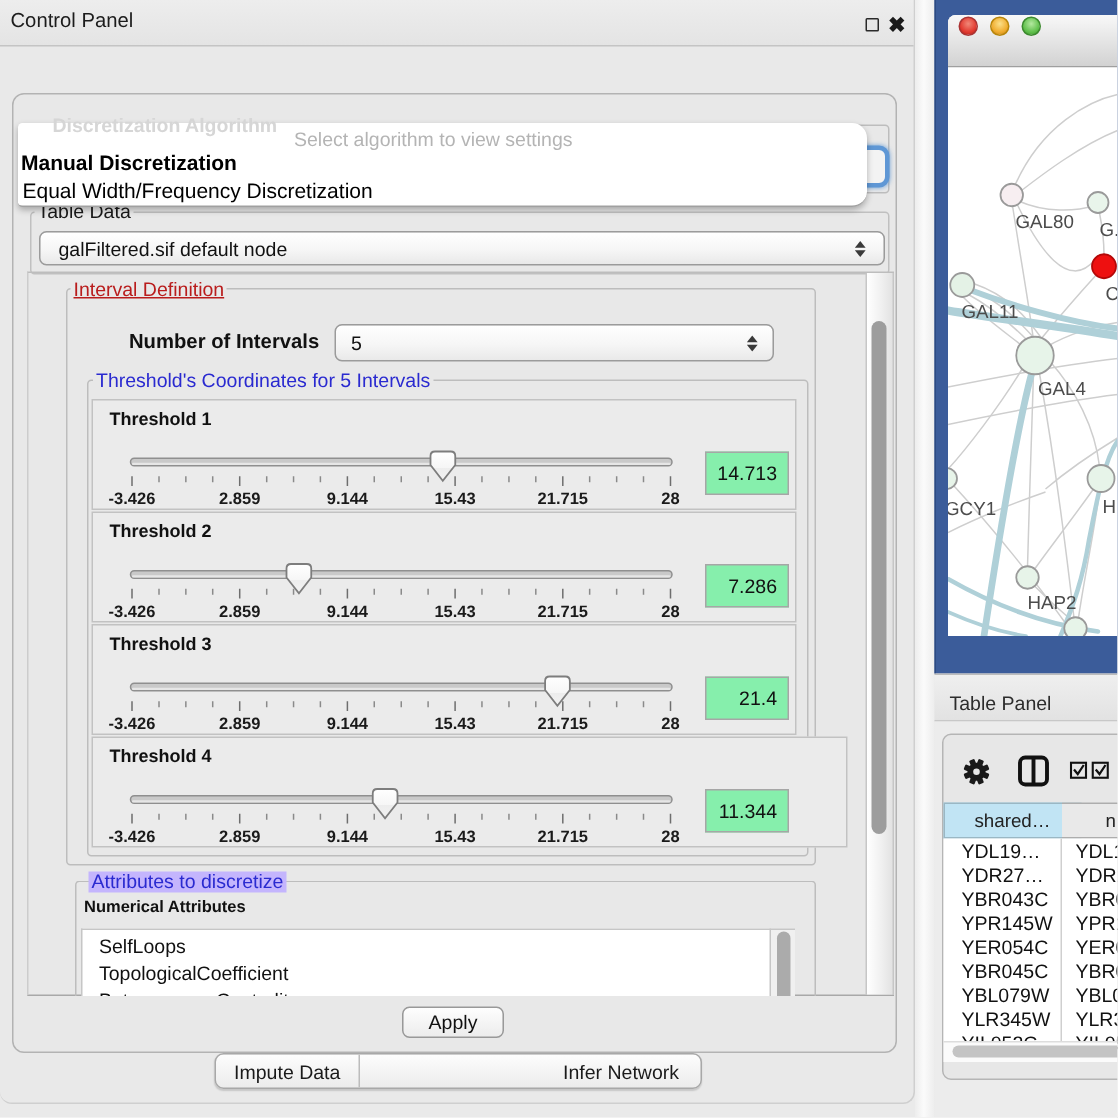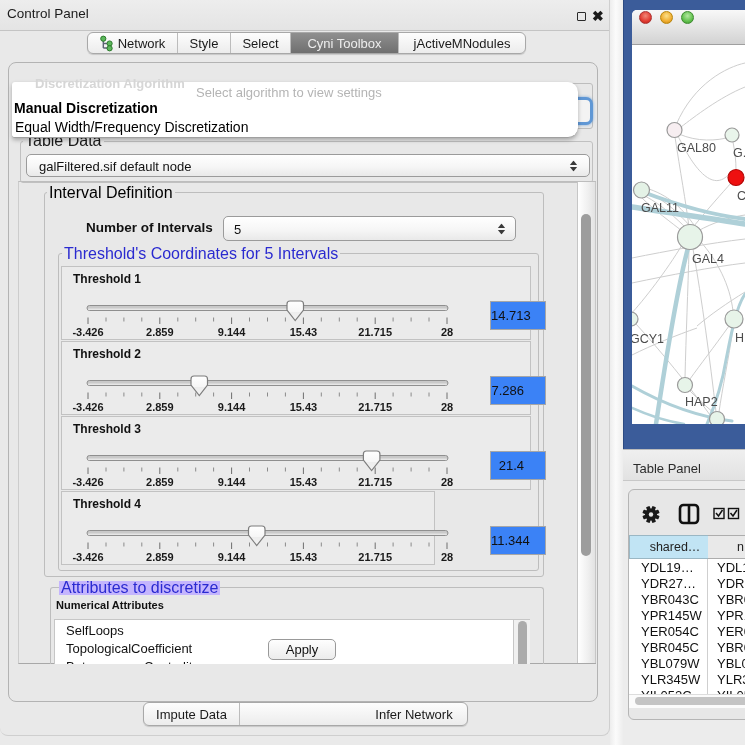--- a/index.html
+++ b/index.html
@@ -1,60 +1,47 @@
 <!DOCTYPE html>
 <html><head>
 <meta charset="utf-8">
 <style>
 html,body{margin:0;padding:0;}
 #page{position:relative;width:745px;height:745px;background:#eaeaea;overflow:hidden;
   font-family:"Liberation Sans",sans-serif;-webkit-font-smoothing:antialiased;}
 .abs{position:absolute;}
 .grp{position:absolute;border:1px solid #bdbdbd;border-radius:3px;}
-.glab{position:absolute;font-size:16px;background:#e9e9e9;padding:0 2px;line-height:14px;}
+.glab{position:absolute;font-size:13px;background:#e9e9e9;padding:0 2px;line-height:14px;}
 .combo{position:absolute;background:linear-gradient(#ffffff,#f6f6f6 55%,#e9e9e9);
   border:1px solid #9b9b9b;border-radius:5px;font-size:13px;color:#111;text-decoration:underline;}
 .combo .ct{position:absolute;left:12px;top:50%;transform:translateY(-50%);}
 .arr{position:absolute;width:9px;height:11px;top:50%;transform:translateY(-50%);}
 .tabbar{position:absolute;display:flex;border:1px solid #a8a8a8;border-radius:6px;
   overflow:hidden;background:linear-gradient(#fdfdfd,#ececec);box-shadow:0 1px 1px rgba(0,0,0,0.15);}
 .tab{font-size:13px;color:#1a1a1a;display:flex;align-items:center;justify-content:center;
   border-right:1px solid #bcbcbc;box-sizing:border-box;}
 .tab:last-child{border-right:none;}
 .tab.sel{background:linear-gradient(#8f8f8f,#6f6f6f);color:#ededed;}
 .tpanel{position:absolute;background:#ebebeb;border:1px solid #c2c2c2;}
 .tpanel .tt{position:absolute;left:11px;top:5px;font-size:12px;font-weight:bold;color:#111;}
-.vbox{position:absolute;left:428px;top:34px;width:56px;height:29px;background:#3b82f6;
+.vbox{position:absolute;left:408px;top:34px;width:56px;height:29px;background:#86efac;
   border:1px solid #a6a6a6;box-sizing:border-box;font-size:13px;color:#111;
-  text-align:right;line-height:27px;padding-right:21px;}
+  text-align:right;line-height:27px;padding-right:7px;}
 </style>
 </head>
 <body>
 <div id="page">
 
 <div class="abs" id="leftwin" style="left:0;top:0;width:609px;height:735px;background:#e9e9e9;border-right:1px solid #cfcfcf;border-bottom:1px solid #cfcfcf;border-radius:0 0 8px 8px;">
 
   <div class="abs" style="left:0;top:0;width:609px;height:30px;background:linear-gradient(#ededed,#e4e4e4);border-bottom:1px solid #c4c4c4;"></div>
   <div class="abs" style="left:7px;top:6px;font-size:13.5px;color:#1c1c1c;">Control Panel</div>
   <div class="abs" style="left:577px;top:12px;width:7px;height:7px;border:1.7px solid #2a2a2a;border-radius:1px;"></div>
   <div class="abs" style="left:592px;top:8px;font-size:14px;font-weight:bold;color:#1a1a1a;">✖</div>
 
-  <div class="tabbar" style="left:87px;top:32px;height:20px;">
-    <div class="tab" style="width:90px;">
-      <svg width="14" height="17" viewBox="0 0 14 17" style="margin-right:4px;">
-        <path d="M3.3 6 L3.3 13 M3.3 8.5 L9 8.5 M3.3 13 L9 13" stroke="#5c6474" stroke-width="1.4" fill="none"></path>
-        <circle cx="3.3" cy="3.7" r="2.6" fill="#5cb85c" stroke="#2d7a2d" stroke-width="1"></circle>
-        <circle cx="9.6" cy="8.5" r="2.6" fill="#5cb85c" stroke="#2d7a2d" stroke-width="1"></circle>
-        <circle cx="9.6" cy="13.3" r="2.6" fill="#5cb85c" stroke="#2d7a2d" stroke-width="1"></circle>
-      </svg>Network</div>
-    <div class="tab" style="width:53px;">Style</div>
-    <div class="tab" style="width:60px;">Select</div>
-    <div class="tab sel" style="width:108px;">Cyni Toolbox</div>
-    <div class="tab" style="width:126px;">jActiveMNodules</div>
-  </div>
 
   <div class="abs" style="left:8px;top:62px;width:590px;height:640px;background:#e8e8e8;border:1px solid #b3b3b3;border-radius:8px;box-sizing:border-box;"></div>
 
   <div class="grp" style="left:20px;top:83px;width:571px;height:44px;"></div>
   <div class="abs" style="left:560px;top:97px;width:27px;height:22px;border:3px solid #5f97d5;border-radius:7px;background:#f3f3f3;box-shadow:0 0 3px rgba(95,151,213,0.8);"></div>
 
   <div class="grp" style="left:20px;top:141px;width:571px;height:40px;border-color:#c0c0c0;"></div>
   <div class="glab" style="left:23px;top:134px;color:#1a1a1a;background:#e8e8e8;">Table Data</div>
   <div class="combo" style="left:26px;top:154px;width:562px;height:21px;">
     <span class="ct">galFiltered.sif default node</span>
@@ -65,21 +52,21 @@
   </div>
 
   <div class="abs" style="left:18px;top:181px;width:578px;height:483px;border-top:1px solid #bdbdbd;border-bottom:1px solid #a8a8a8;border-left:1px solid #cccccc;box-sizing:border-box;"></div>
 
   <div class="abs" style="left:577px;top:182px;width:19px;height:481px;background:linear-gradient(to right,#ffffff,#efefef 60%,#e2e2e2);border-left:1px solid #c6c6c6;border-right:1px solid #c6c6c6;box-sizing:border-box;"></div>
   <div class="abs" style="left:581px;top:214px;width:10px;height:342px;background:#9d9d9d;border-radius:5px;"></div>
 
   <div class="abs" id="scrollcontent" style="left:0;top:0;width:596px;height:664px;overflow:hidden;pointer-events:none;">
 
     <div class="grp" style="left:44px;top:192px;width:498px;height:383px;"></div>
-    <div class="glab" style="left:47px;top:186px;color:#000000;background:#e8e8e8;">Interval Definition</div>
+    <div class="glab" style="left:47px;top:186px;color:#b91c1c;background:#e8e8e8;text-decoration:underline;">Interval Definition</div>
 
     <div class="abs" style="left:86px;top:220px;font-size:13.5px;font-weight:bold;color:#111;">Number of Intervals</div>
     <div class="combo" style="left:223px;top:216px;width:291px;height:23px;">
       <span class="ct" style="left:10px;">5</span>
       <svg class="arr" style="right:9px;" viewBox="0 0 10 12">
         <path d="M5 0 L9 5 L1 5 Z" fill="#3a3a3a"></path>
             <path d="M5 12 L9 7 L1 7 Z" fill="#3a3a3a"></path>
       </svg>
     </div>
 
@@ -154,21 +141,21 @@
               <linearGradient id="thgrad416" x1="0" y1="0" x2="0" y2="1">
                 <stop offset="0" stop-color="#ffffff"></stop>
                 <stop offset="0.55" stop-color="#f6f6f6"></stop>
                 <stop offset="0.56" stop-color="#ededed"></stop>
                 <stop offset="1" stop-color="#f2f2f2"></stop>
               </linearGradient>
             </defs>
           </svg>
   <div class="vbox">21.4</div>
 </div>
-<div class="tpanel" style="left:61px;top:491px;width:374px;height:74px;box-sizing:border-box;">
+<div class="tpanel" style="left:61px;top:491px;width:504px;height:74px;box-sizing:border-box;">
   <div class="tt">Threshold 4</div>
   <svg width="470" height="74" style="position:absolute;left:0;top:0;" font-family="Liberation Sans, sans-serif">
             <rect x="25.0" y="38.5" width="361.0" height="5" rx="2.5" fill="#c9c9c9" stroke="#8f8f8f" stroke-width="1"></rect>
             <rect x="26.0" y="41.5" width="359.0" height="1.5" rx="0.7" fill="#e6e6e6"></rect>
             <path d="M26.0 50.5 L26.0 57 M97.8 50.5 L97.8 57 M169.6 50.5 L169.6 57 M241.4 50.5 L241.4 57 M313.2 50.5 L313.2 57 M385.0 50.5 L385.0 57" stroke="#6e6e6e" stroke-width="1"></path>
             <path d="M44.0 50.5 L44.0 54.5 M61.9 50.5 L61.9 54.5 M79.8 50.5 L79.8 54.5 M115.8 50.5 L115.8 54.5 M133.7 50.5 L133.7 54.5 M151.6 50.5 L151.6 54.5 M187.5 50.5 L187.5 54.5 M205.5 50.5 L205.5 54.5 M223.4 50.5 L223.4 54.5 M259.3 50.5 L259.3 54.5 M277.3 50.5 L277.3 54.5 M295.2 50.5 L295.2 54.5 M331.1 50.5 L331.1 54.5 M349.1 50.5 L349.1 54.5 M367.0 50.5 L367.0 54.5" stroke="#8a8a8a" stroke-width="1"></path>
             <text x="26.0" y="69" font-size="11" fill="#1a1a1a" text-anchor="middle" font-weight="bold">-3.426</text>
             <text x="97.8" y="69" font-size="11" fill="#1a1a1a" text-anchor="middle" font-weight="bold">2.859</text>
             <text x="169.6" y="69" font-size="11" fill="#1a1a1a" text-anchor="middle" font-weight="bold">9.144</text>
             <text x="241.4" y="69" font-size="11" fill="#1a1a1a" text-anchor="middle" font-weight="bold">15.43</text>
@@ -190,21 +177,21 @@
     <div class="abs" style="left:50px;top:587px;width:492px;height:77px;border:1px solid #bdbdbd;border-bottom:none;border-radius:3px 3px 0 0;"></div>
     <div class="glab" style="left:59px;top:581px;color:#2a2ad0;background:#c4b5fd;">Attributes to discretize</div>
     <div class="abs" style="left:56px;top:599px;font-size:11px;font-weight:bold;color:#111;">Numerical Attributes</div>
     <div class="abs" style="left:54px;top:619px;width:460px;height:45px;background:#ffffff;border:1px solid #c6c6c6;border-bottom:none;box-sizing:border-box;font-size:13px;color:#111;">
       <div style="padding:2px 0 0 11px;line-height:18px;">SelfLoops<br>TopologicalCoefficient<br>BetweennessCentrality</div>
     </div>
     <div class="abs" style="left:514px;top:619px;width:16px;height:45px;background:#f0f0f0;border-top:1px solid #c6c6c6;box-sizing:border-box;"></div>
     <div class="abs" style="left:518px;top:621px;width:9px;height:43px;background:#ababab;border-radius:5px 5px 0 0;"></div>
   </div>
 
-  <div class="abs" style="left:268px;top:639px;width:68px;height:21px;background:linear-gradient(#fefefe,#ececec);border:1px solid #999;border-radius:5px;box-sizing:border-box;text-align:center;font-size:13px;line-height:19px;color:#111;">Apply</div>
+  <div class="abs" style="left:268px;top:671px;width:68px;height:21px;background:linear-gradient(#fefefe,#ececec);border:1px solid #999;border-radius:5px;box-sizing:border-box;text-align:center;font-size:13px;line-height:19px;color:#111;">Apply</div>
 
   <div class="tabbar" style="left:143px;top:702px;height:22px;">
     <div class="tab" style="width:96px;">Impute Data</div>
     <div class="tab sel" style="width:121px;margin-top:46px;">Discretize Data</div>
     <div class="tab" style="width:106px;">Infer Network</div>
   </div>
 </div>
 
 <div class="abs" style="left:610px;top:0;width:13px;height:745px;background:linear-gradient(to right,#ededed,#fbfbfb 45%,#ededed);"></div>
 

